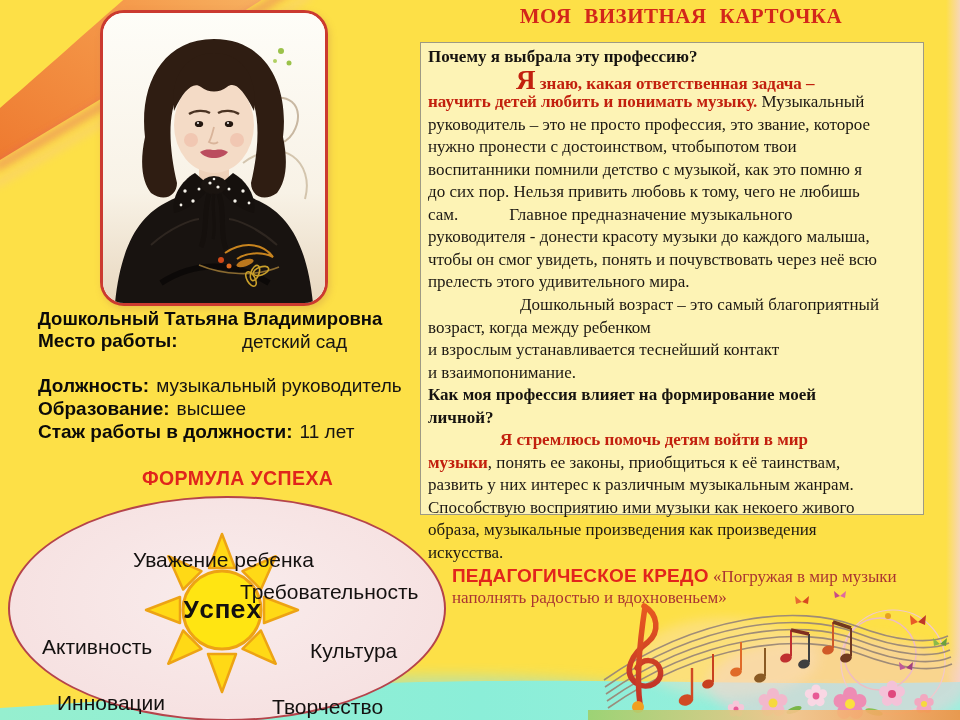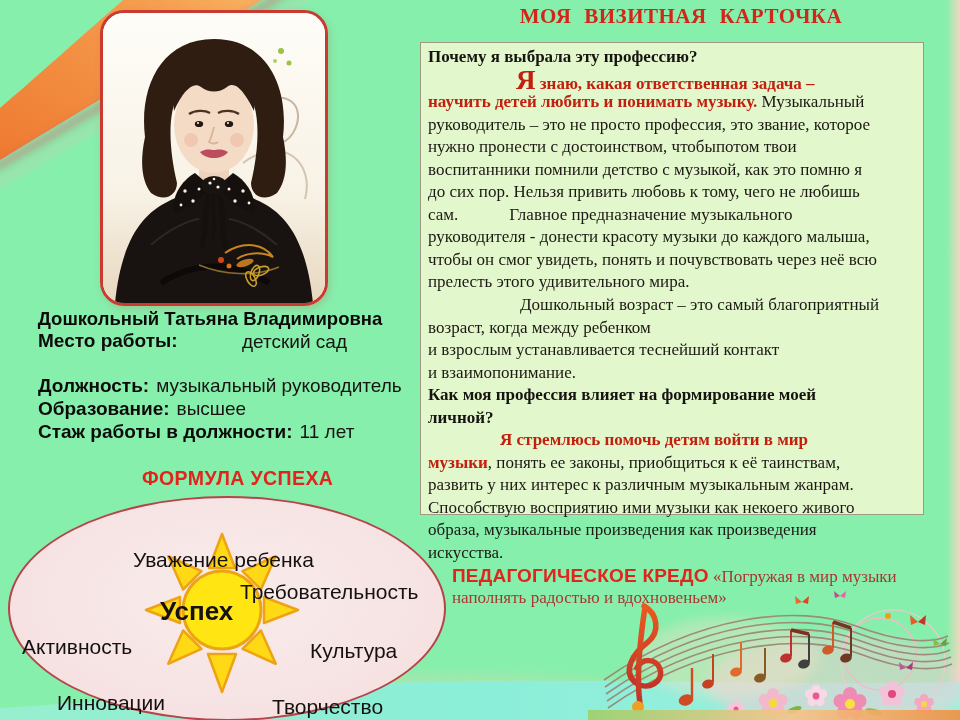--- a/index.html
+++ b/index.html
@@ -1,16 +1,16 @@
 <!DOCTYPE html>
 <html><head>
 <meta charset="utf-8">
 <style>
   html,body{margin:0;padding:0;background:#555;}
-  .slide{position:relative;width:960px;height:720px;overflow:hidden;background:#86efac;
+  .slide{position:relative;width:960px;height:720px;overflow:hidden;background:#fde047;
          font-family:"Liberation Sans",sans-serif;}
   
   .bg{position:absolute;inset:0;z-index:0;background:
       radial-gradient(170px 115px ellipse at 885px 30px, #eef83e 0 52%, rgba(238,248,62,0) 75%),
       radial-gradient(300px 190px ellipse at 880px 55px, rgba(222,242,85,.85) 0 45%, rgba(222,242,85,0) 72%),
       radial-gradient(240px 150px ellipse at 640px 60px, rgba(240,248,170,.75) 0 40%, rgba(240,248,170,0) 72%),
       radial-gradient(120px 90px ellipse at 330px 15px, rgba(250,210,120,.55) 0 45%, rgba(250,210,120,0) 78%),
       radial-gradient(100px 70px ellipse at 430px 35px, rgba(252,238,185,.6) 0 50%, rgba(252,238,185,0) 80%),
       radial-gradient(72px 60px circle at 775px 148px, rgba(242,158,56,.6) 0 42%, rgba(242,158,56,0) 72%),
       radial-gradient(60px 48px circle at 820px 235px, rgba(246,190,110,.35) 0 40%, rgba(246,190,110,0) 75%);}
@@ -38,25 +38,25 @@
   .r-pos{left:38px;top:375px}
   .r-edu{left:38px;top:398px}
   .r-exp{left:38px;top:421px}
   .formula-h{position:absolute;left:142px;top:467px;z-index:5;font-weight:bold;font-size:19.5px;
       color:#e0251c;letter-spacing:.4px;white-space:nowrap;}
   
   .oval{position:absolute;left:8px;top:496px;width:434px;height:221px;z-index:2;
       border:2px solid #b5444b;border-radius:50%;
       background:radial-gradient(ellipse at 50% 45%, #f9ecec 0%, #f6e1e1 75%, #f3dcdc 100%);}
   .sun-svg{position:absolute;left:138px;top:526px;z-index:3;}
-  .sun-label{position:absolute;left:160px;top:596px;width:125px;z-index:4;
-      font-weight:bold;font-size:26px;color:#141110;}
+  .sun-label{position:absolute;left:160px;top:596px;width:125px;text-align:center;z-index:4;
+      font-weight:bold;font-size:26px;color:#141110;font-family:Liberation Mono, monospace;}
   .fi{position:absolute;font-size:21px;color:#141110;white-space:nowrap;z-index:6;margin-top:43px;}
   .fi0{left:133px;top:505px}.fi1{left:34px;top:536px}.fi2{left:240px;top:537px}
-  .fi3{left:22px;top:592px}.fi4{left:310px;top:596px}.fi5{left:57px;top:648px}
+  .fi3{left:42px;top:592px}.fi4{left:310px;top:596px}.fi5{left:57px;top:648px}
   .fi6{left:272px;top:652px}.fi7{left:166px;top:681px}
   
   .textbox{position:absolute;left:420px;top:42px;width:502px;height:471px;z-index:4;
       border:1px solid #9e9a84;background:rgba(252,249,213,.78);}
   .essay{position:absolute;left:428px;top:46px;width:502px;z-index:5;
       font-family:"Liberation Serif",serif;font-size:17px;line-height:22.55px;color:#1c1813;}
   .essay-line{white-space:nowrap;height:22.55px;}
   .seg-qb{font-weight:bold;color:#161310;}
   .seg-n{color:#1c1813;}
   .seg-rb{font-weight:bold;color:#c2200e;margin-top:46px;}

